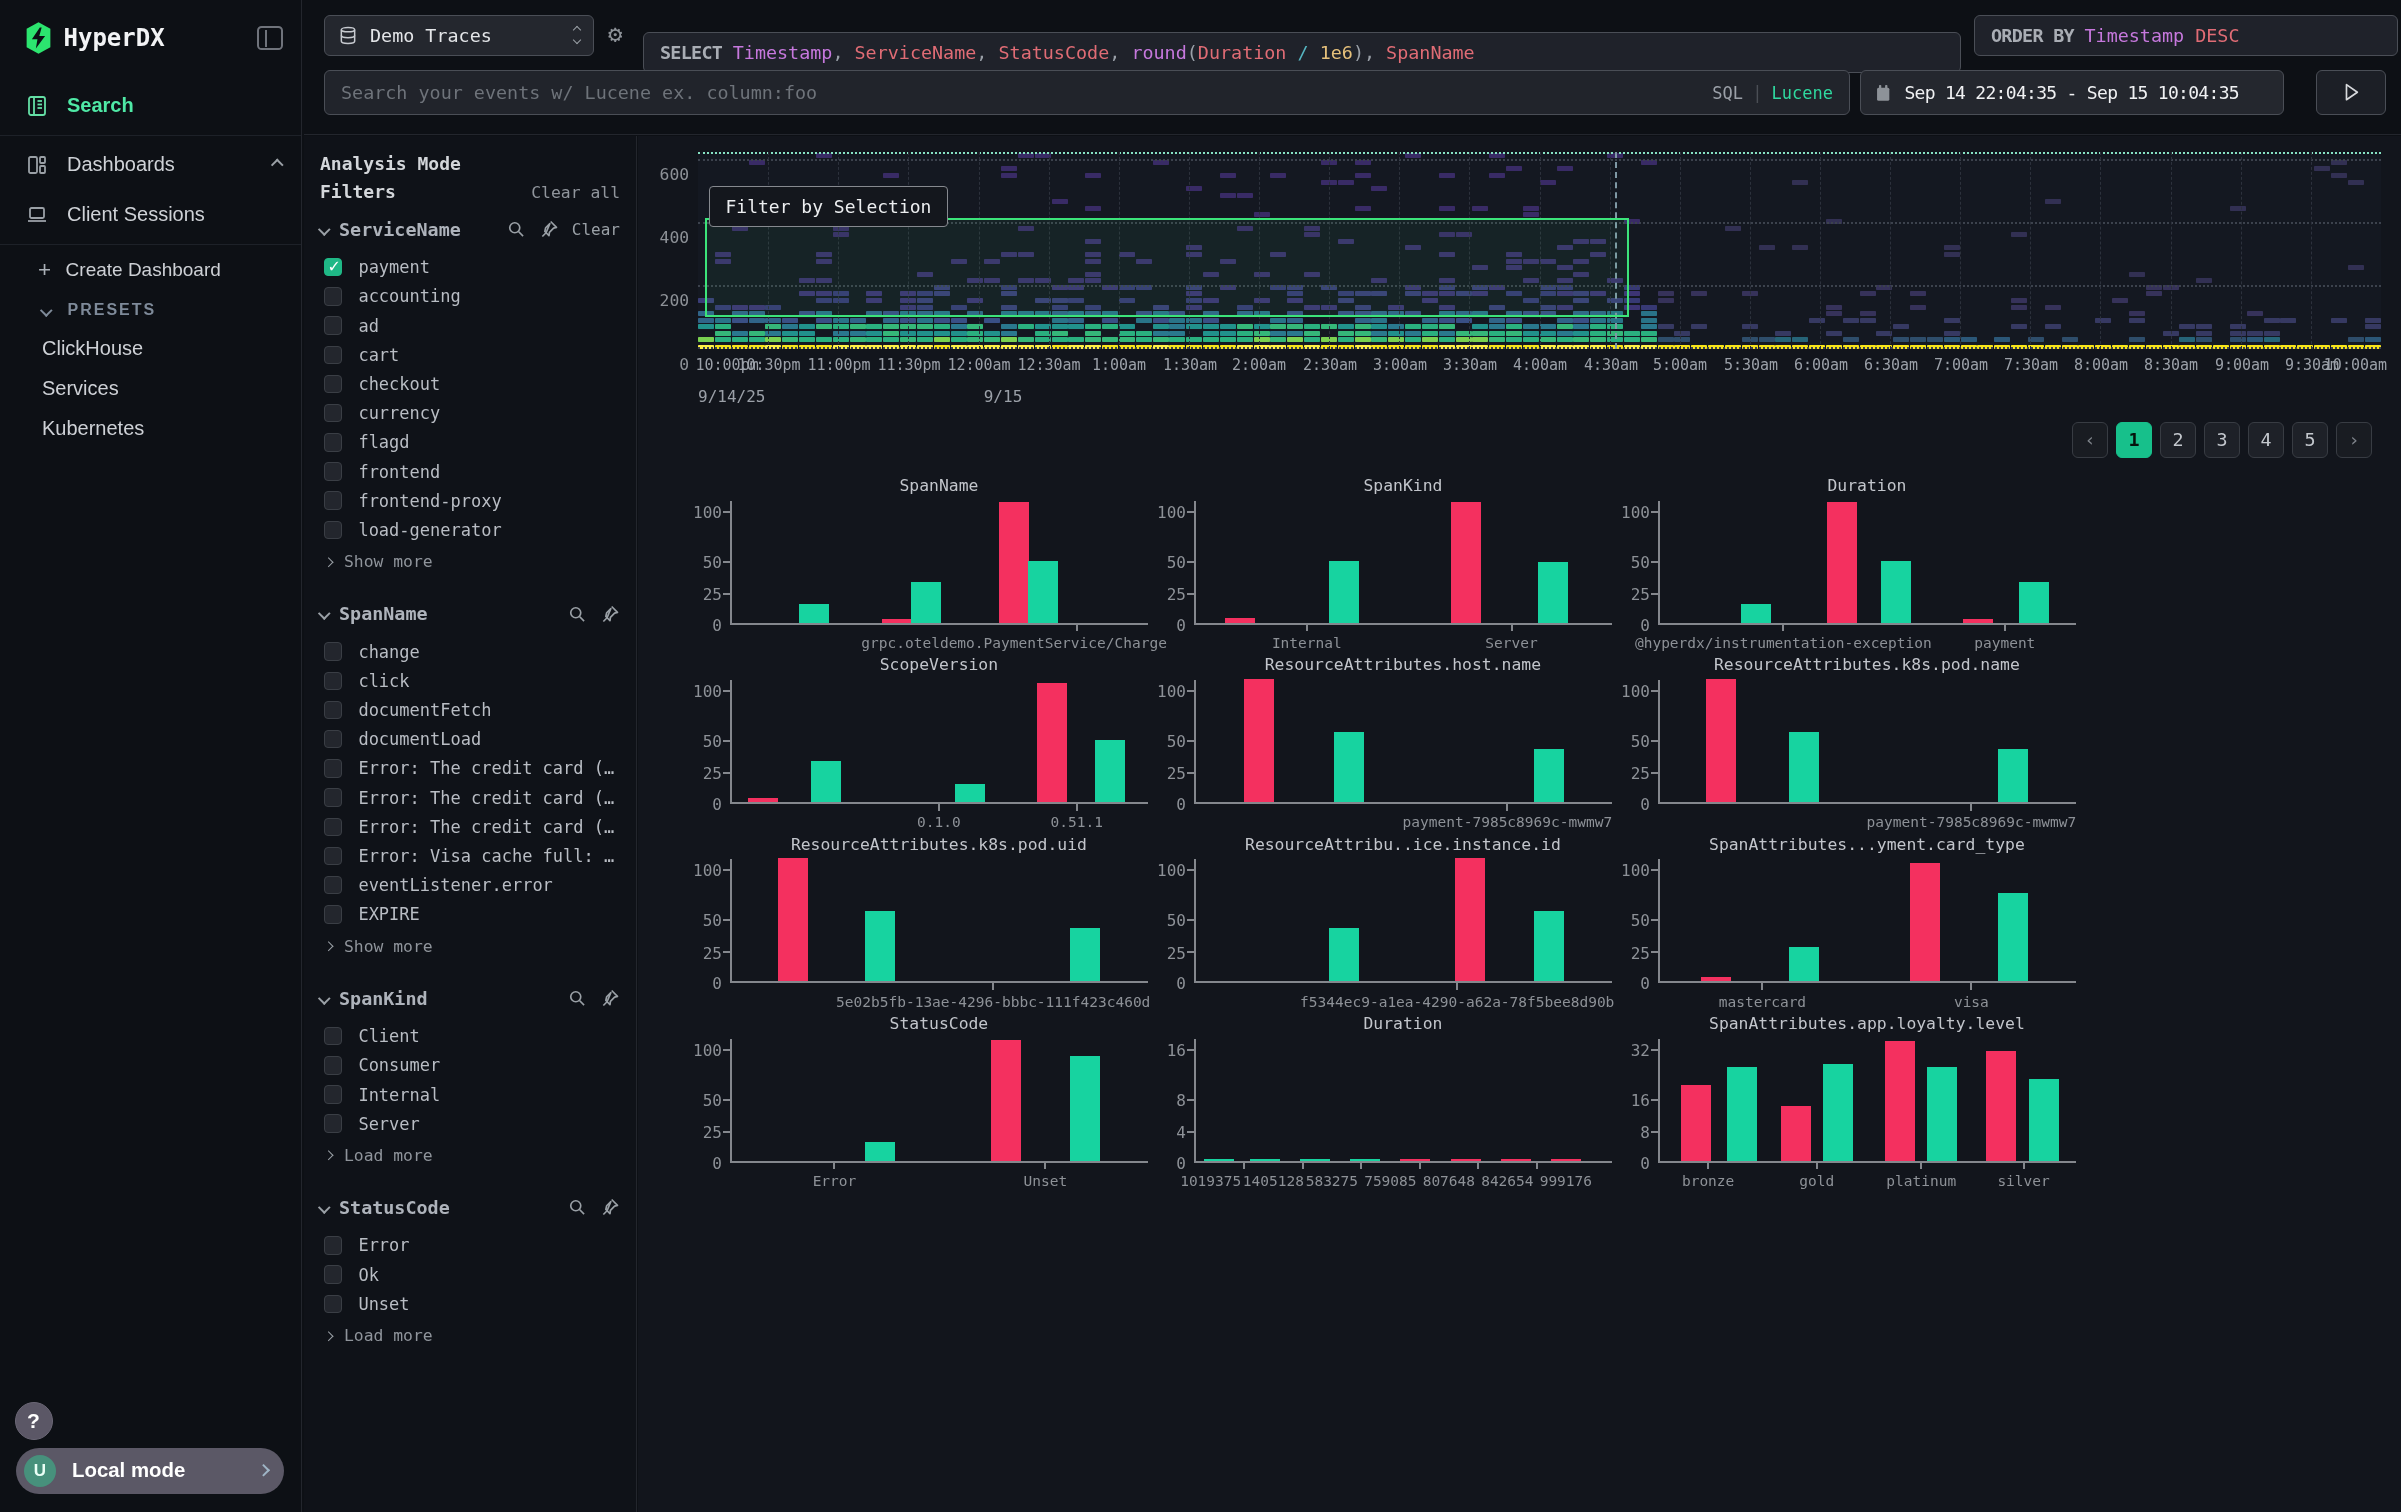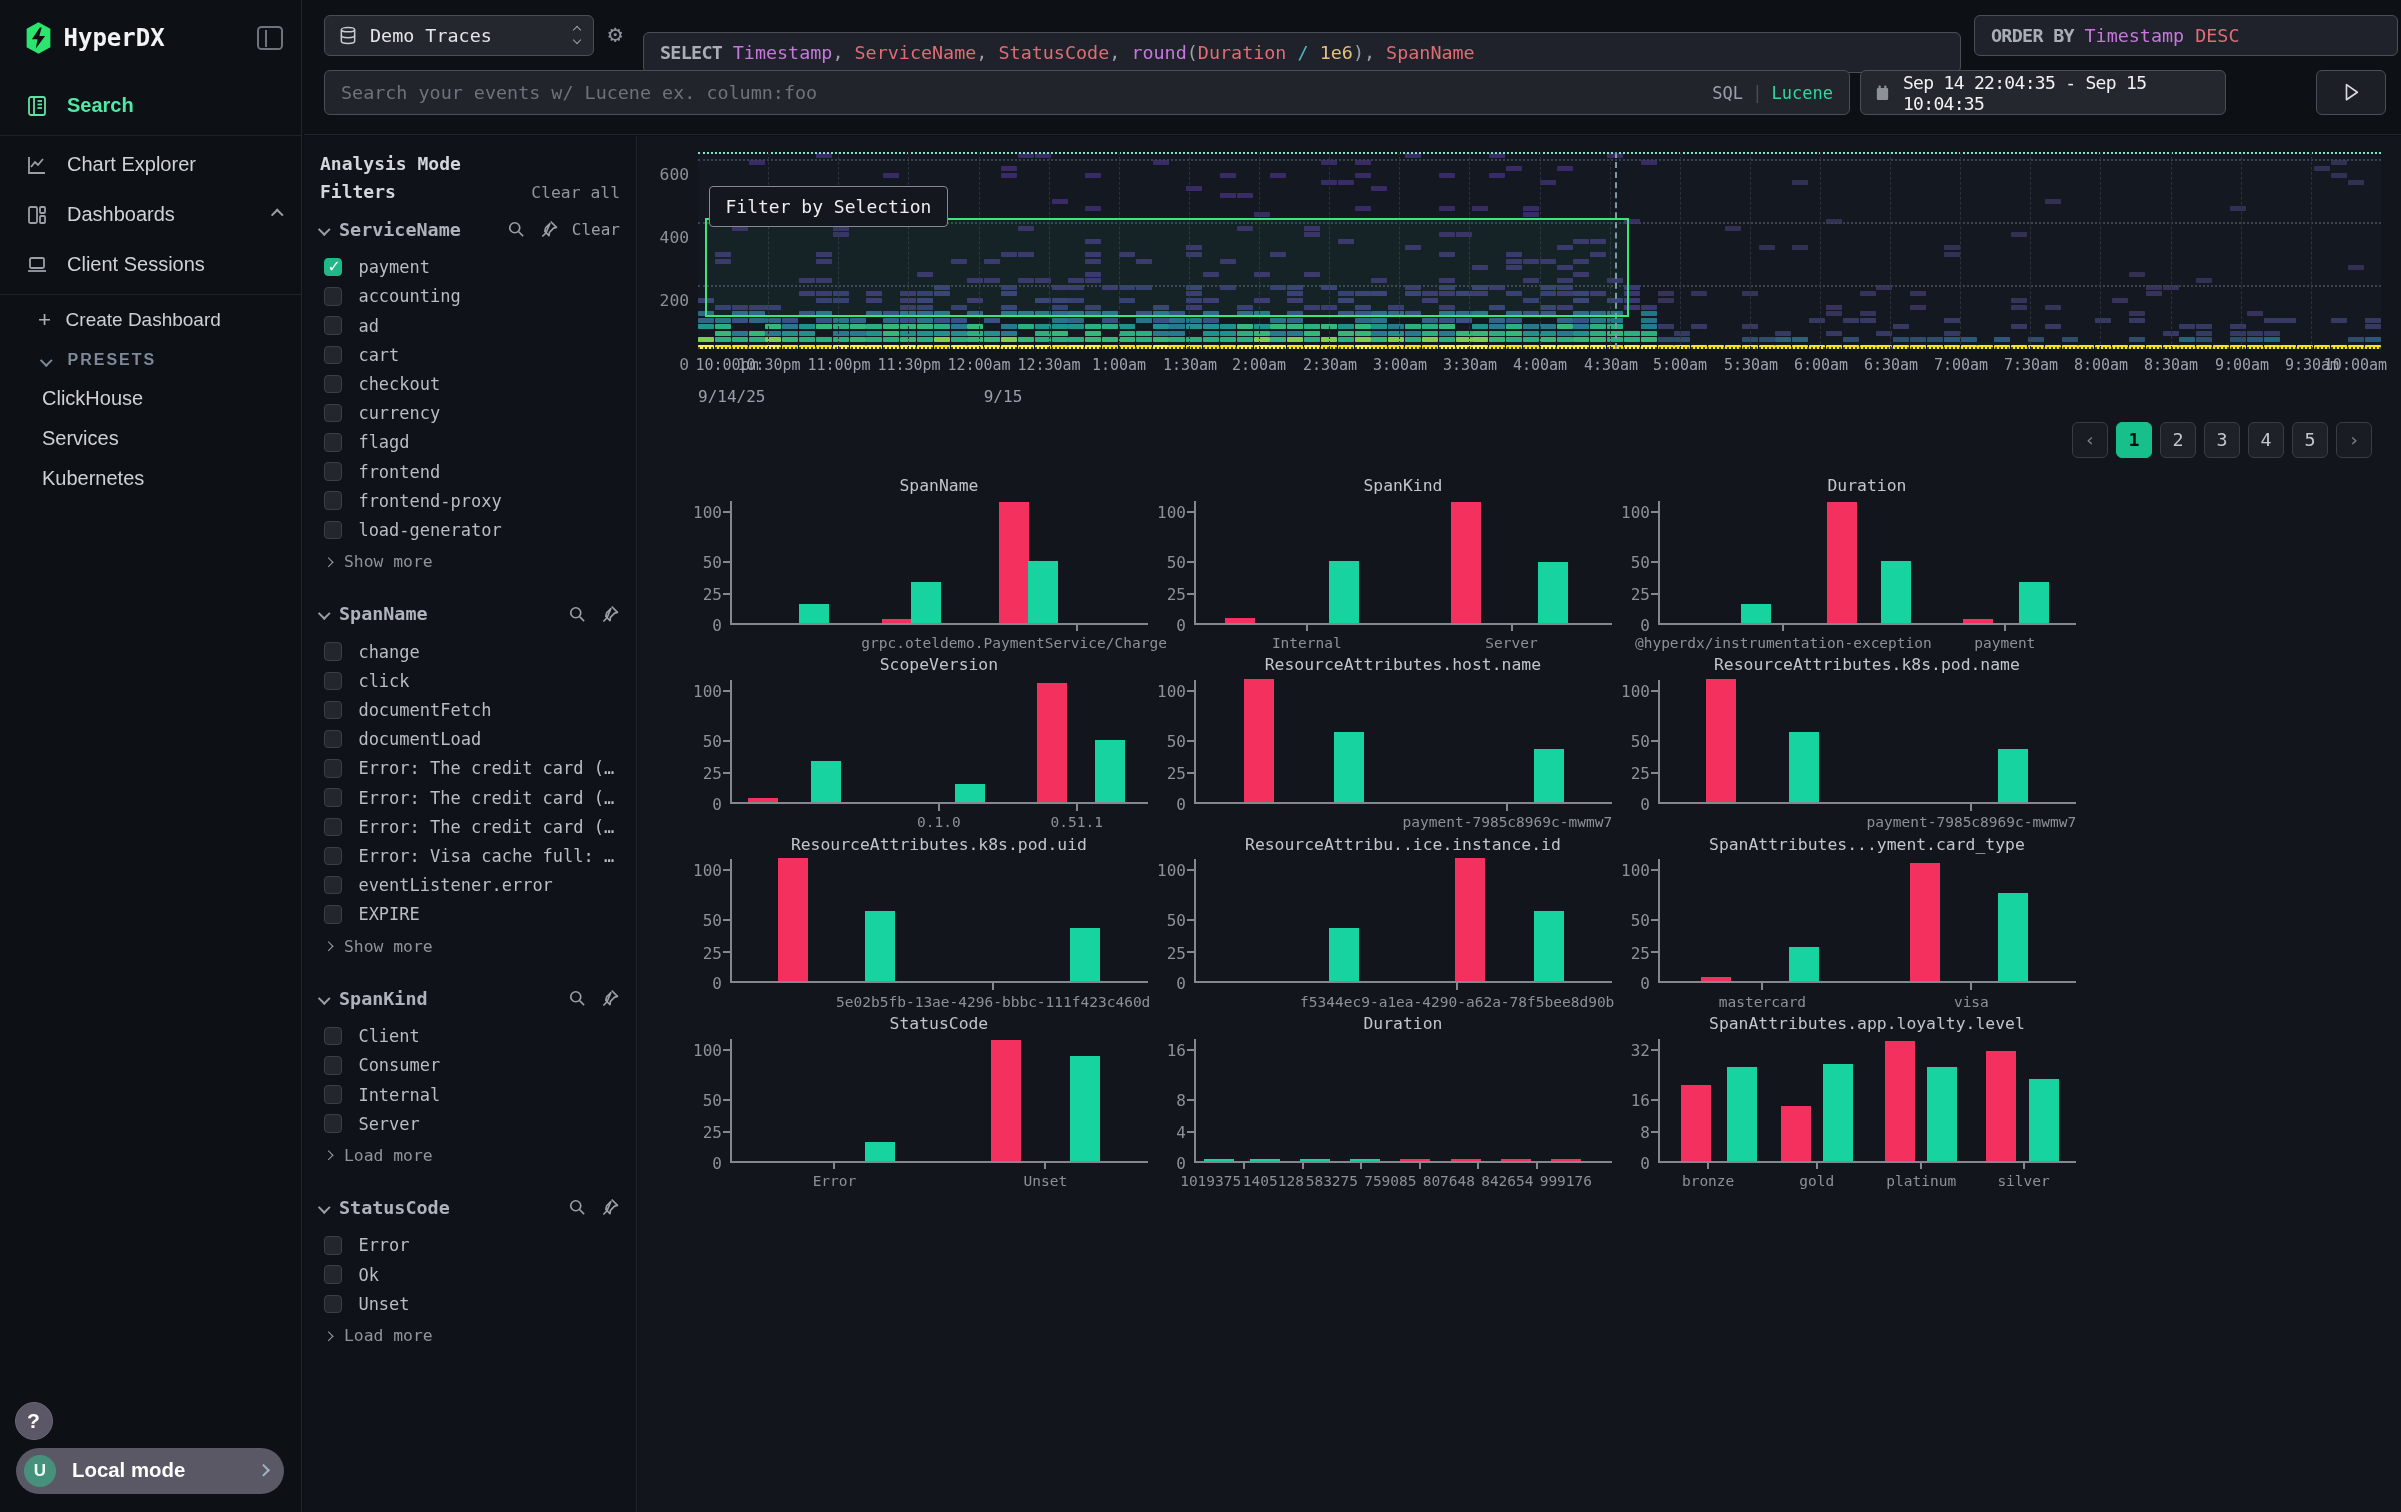--- a/index.html
+++ b/index.html
@@ -56,21 +56,21 @@
   .gear { position:absolute; left:304px; top:20px; font-size:24px; color:#8d9298; }
   .select-box { left:339px; top:32px; width:1318px; height:41px; padding:0 16px; background:#1f222a; }
   .order-box { left:1670px; top:14.5px; width:424px; height:41px; padding:0 16px; background:#1f222a; }
   .tok-kw { color:#a9adb4; font-weight:bold; letter-spacing:-0.7px; }
   .tok-col { color:#c678dd; } .tok-field { color:#e06c75; } .tok-func { color:#c678dd; }
   .tok-op { color:#56b6c2; } .tok-num { color:#e5c07b; } .tok-plain { color:#9aa0a8; }
   .search-box { left:20px; top:70px; width:1526px; height:45px; padding:0 16px; background:#21242b; }
   .search-ph { flex:1; color:#6e737a; font-size:18.4px; }
   .mode-sql { color:#9ba0a8; font-size:17px; } .mode-div { color:#4a4e55; margin:0 9.2px; font-size:17px; }
   .mode-lucene { color:#2fd99f; font-size:17px; }
-  .date-box { left:1556px; top:70px; width:366px; height:45px; padding:0 13px; background:#24272e; }
+  .date-box { left:1556px; top:70px; width:424px; height:45px; padding:0 13px; background:#24272e; }
   .date-label { color:#f0f1f3; margin-left:12px; font-size:18px; letter-spacing:-0.7px; }
   .run-box { left:2012px; top:70px; width:70px; height:45px; background:#1c1f26; justify-content:center; }
 
   
   .filters { position:absolute; left:304px; top:136px; width:333px; bottom:0; background:#0f1218;
              border-right:1.3px solid #23262d; padding:17px 16px 0 16px; z-index:3; }
   .f-h1 { font:bold 18px "DejaVu Sans Mono", monospace; color:#d3d6da; }
   .am-list { margin:16px 0 22.4px 4px; border-left:2.6px solid #33363d; }
   .am-item { font:18px "DejaVu Sans Mono", monospace; color:#aab0b7; padding:8px 0 8px 18.4px; position:relative; }
   .am-item.active { color:#e8eaec; }
@@ -147,29 +147,20 @@
           <rect x="4" y="3" width="16" height="18" rx="2"></rect>
           <line x1="9" y1="3" x2="9" y2="21"></line>
           <line x1="12.5" y1="7" x2="17" y2="7"></line>
           <line x1="12.5" y1="10.5" x2="17" y2="10.5"></line>
           <line x1="12.5" y1="14" x2="17" y2="14"></line>
         </svg>
     </span>
     <span class="nav-label">Search</span>
   </div>
   <div class="sep"></div>
-  <div class="nav-item">
-    <span class="nav-ic">
-      <svg class="ic" width="24" height="24" viewBox="0 0 24 24" fill="none" stroke="#9aa0a6" stroke-width="1.8">
-          <path d="M4 4 V20 H20"></path>
-          <polyline points="6,14 10,9 13,12 18,6"></polyline>
-        </svg>
-    </span>
-    <span class="nav-label">Chart Explorer</span>
-  </div>
   <div class="nav-item">
     <span class="nav-ic">
       <svg class="ic" width="24" height="24" viewBox="0 0 24 24" fill="none" stroke="#9aa0a6" stroke-width="1.8">
           <rect x="4" y="4" width="8" height="16" rx="1.5"></rect>
           <rect x="15" y="4" width="5" height="6" rx="1"></rect>
           <rect x="15" y="13" width="5" height="7" rx="1"></rect>
         </svg>
     </span>
     <span class="nav-label">Dashboards</span>
     <span class="chev up"></span>

